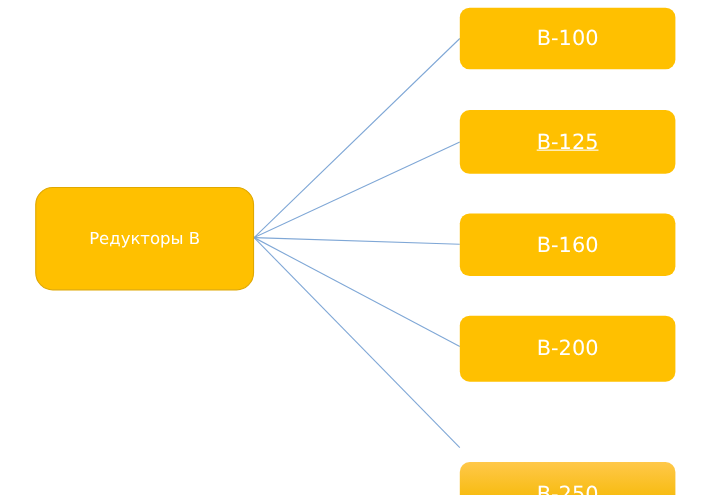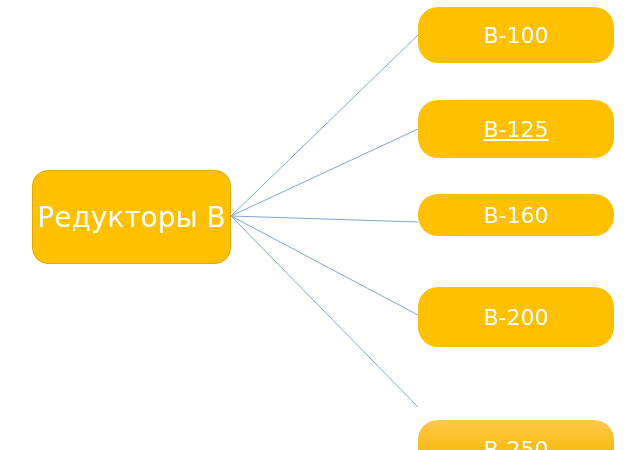--- a/index.html
+++ b/index.html
@@ -1,20 +1,20 @@
 <!DOCTYPE html>
 <html><head>
 <meta charset="utf-8">
 <style>
   html,body{margin:0;padding:0;background:#fff;}
   body{width:640px;height:450px;position:relative;overflow:hidden;font-family:"DejaVu Sans","Liberation Sans",sans-serif;}
   svg.lines{position:absolute;left:0;top:0;width:640px;height:450px;}
   .node{position:absolute;background:#FFC000;color:#fff;display:flex;align-items:center;justify-content:center;box-sizing:border-box;}
-  .root{left:32px;top:170px;width:199px;height:94px;border-radius:16px;border:1px solid #E0A800;font-size:28px;}
-  .leaf{left:418px;width:196px;border-radius:20px;font-size:22px;text-align:center;}
+  .root{left:32px;top:170px;width:199px;height:94px;border-radius:16px;border:1px solid #E0A800;font-size:15px;}
+  .leaf{left:418px;width:196px;border-radius:9px;font-size:19px;text-align:center;}
   .leaf.grad{background:linear-gradient(#FFC84A,#F5B800 70%,#E8AE00);margin-top:42px;}
 </style>
 </head>
 <body>
 
 <svg class="lines">
   <g stroke="#7FA7D6" stroke-width="1" fill="none">
     <line x1="231" y1="216" x2="418" y2="35"></line>
     <line x1="231" y1="216" x2="418" y2="129"></line>
     <line x1="231" y1="216" x2="418" y2="222"></line>
@@ -26,21 +26,21 @@
 <div class="node root">
   <span>Редукторы В</span>
 </div>
 
 <div class="node leaf" style="top:7px;height:56px;">
   <span>В-100</span>
 </div>
 <div class="node leaf" style="top:100px;height:58px;text-decoration:underline;">
   <span>В-125</span>
 </div>
-<div class="node leaf" style="top:194px;height:42px;">
+<div class="node leaf" style="top:194px;height:57px;">
   <span>В-160</span>
 </div>
 <div class="node leaf" style="top:287px;height:60px;">
   <span>В-200</span>
 </div>
 <div class="node leaf grad" style="top:378px;height:58px;">
   <span>В-250</span>
 </div>
 
 </body></html>

